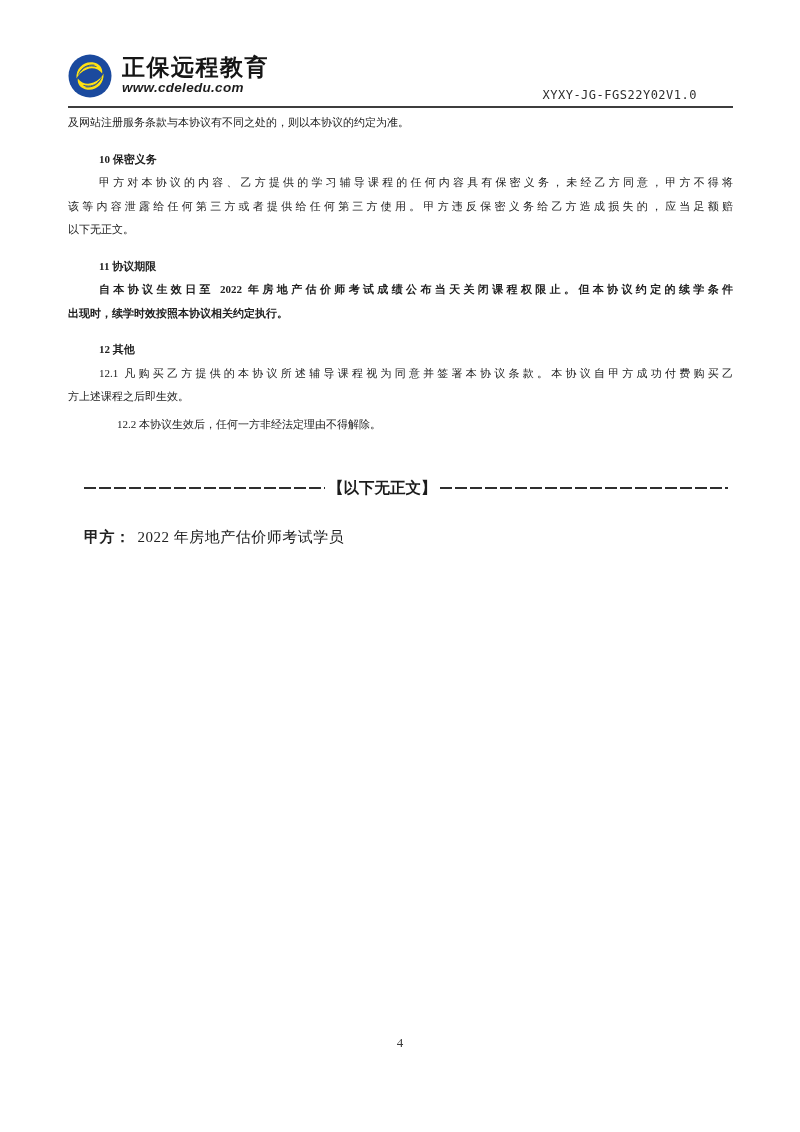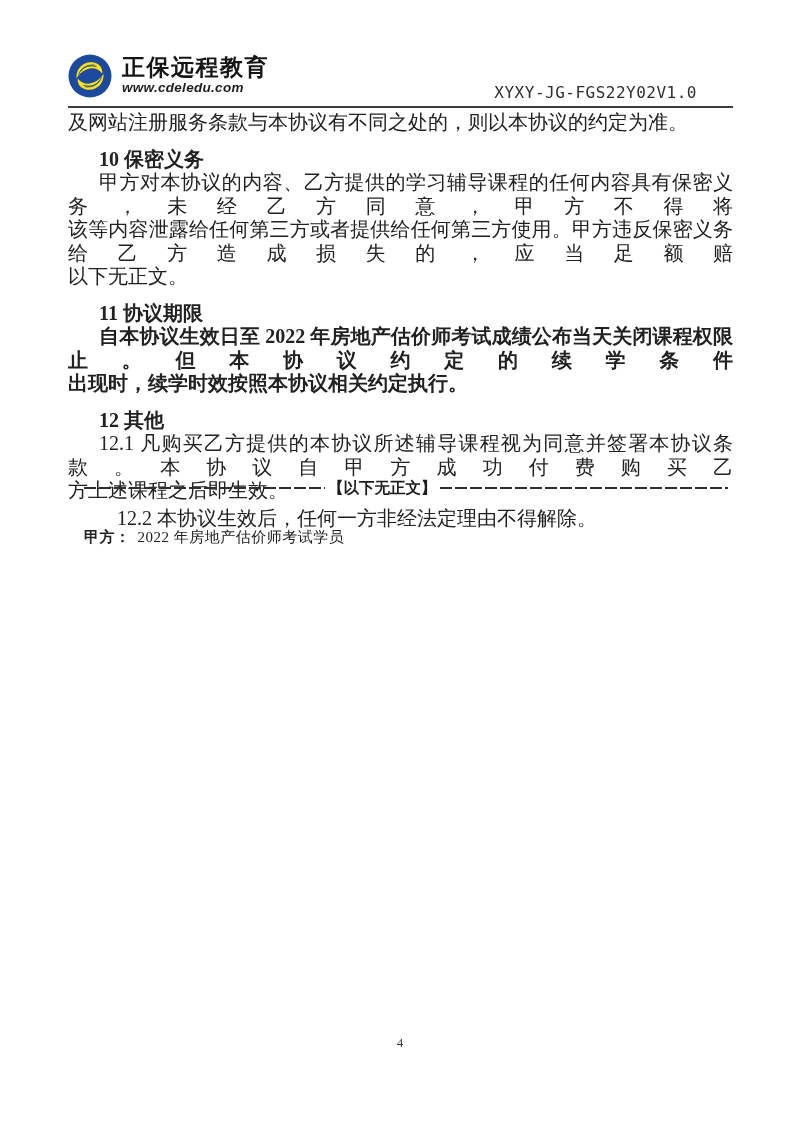--- a/index.html
+++ b/index.html
@@ -19,26 +19,26 @@
     font-family:"Liberation Sans","DejaVu Sans",sans-serif;font-weight:bold;
     font-size:23px;line-height:26px;color:#161616;letter-spacing:1.5px;white-space:nowrap;
   }
   .brand-url{
     font-family:"Liberation Sans","DejaVu Sans",sans-serif;font-weight:bold;
     font-size:13.5px;line-height:16px;color:#1d1d1d;letter-spacing:.3px;font-style:italic;
   }
   .doc-code{
     position:absolute;right:36px;bottom:4px;
     font-family:"DejaVu Sans Mono","Liberation Mono",monospace;
-    font-size:16px;color:#2e2e2e;letter-spacing:.5px;white-space:nowrap;
+    font-size:12px;color:#2e2e2e;letter-spacing:.5px;white-space:nowrap;
   }
   
   .doc-body{
     position:absolute;left:68px;top:111px;width:665px;
-    font-size:20px;line-height:23.5px;color:#212121;
+    font-size:11px;line-height:23.5px;color:#212121;
   }
   .heading{font-weight:bold;padding-left:31px;margin-top:13px;}
   .para + .para{margin-top:4px;margin-left:18px;}
   .para.bold{font-weight:bold;}
   .line{min-height:23.5px;}
   .line.ind{text-indent:31px;}
   .line.fill{text-align:justify;text-align-last:justify;}
   
   .divider{
     position:absolute;left:84px;top:478px;width:644px;height:20px;

